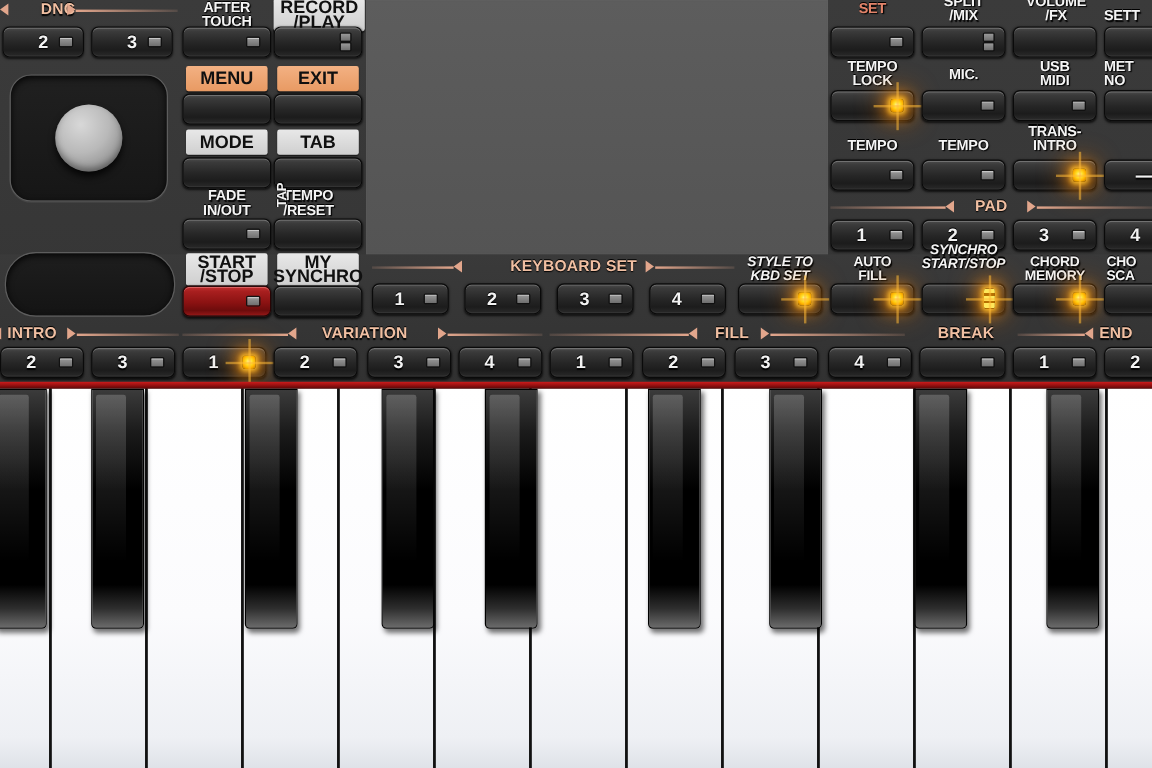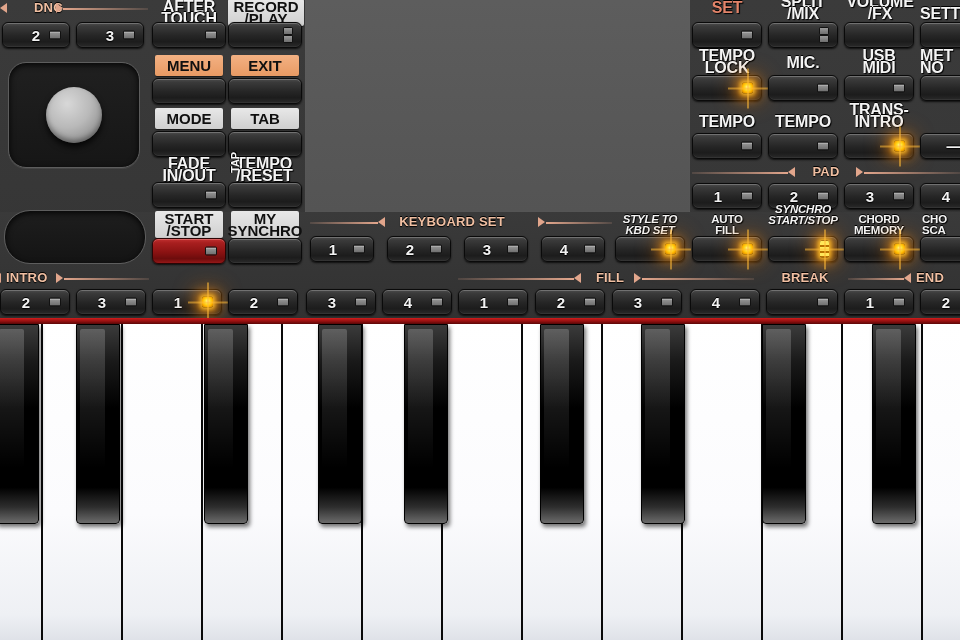--- a/index.html
+++ b/index.html
@@ -94,21 +94,21 @@
     transform:translate(-50%,-50%);
   }
   .ledon::before{width:40px;height:2px;}
   .ledon::after{width:2px;height:40px;}
   .ledon.bar{height:17px;width:9px;border-radius:2px;
     background:repeating-linear-gradient(180deg,#ffe85a 0 4px,#b87100 4px 6px);}
 
   
   .lbl{
     position:absolute;text-align:center;color:#f4f4f4;
-    font-size:16px;font-weight:bold;line-height:11.5px;
+    font-size:12px;font-weight:bold;line-height:11.5px;
     letter-spacing:-.2px;
     text-shadow:0 -1px 0 #000,1px 1px 1px #000;
     pointer-events:none;white-space:pre;
   }
   .lbl.tight{font-size:11.5px;line-height:11px;}
   
   .plate{
     position:absolute;border-radius:2px;
     background:linear-gradient(180deg,#e8e8e8,#cfcfcf);
     color:#101010;font-size:15px;font-weight:bold;
@@ -348,21 +348,21 @@
     <span class="led"></span>
   </div>
   <div class="btn" style="left:920px;top:183px;width:70px;height:26px;">
     <span class="num shift">4</span>
 
   </div>
 
   <div class="rail" style="left:310px;top:214px;width:302px;">
     <div class="ln" style="left:0px;width:68px;"></div>
     <div class="ar l" style="left:68px;"></div>
-    <span class="rtxt" style="left:142px;text-align:center;">KEYBOARD SET</span>
+    <span class="rtxt" style="left:168px;text-align:center;">KEYBOARD SET</span>
     <div class="ar r" style="left:228px;"></div>
     <div class="ln r" style="left:236px;width:66px;"></div>
   </div>
 
   <div class="btn" style="left:310px;top:236px;width:64px;height:26px;">
     <span class="num shift">1</span>
     <span class="led"></span>
   </div>
   <div class="btn" style="left:387px;top:236px;width:64px;height:26px;">
     <span class="num shift">2</span>
@@ -405,20 +405,27 @@
 SCA</div>
   <div class="btn" style="left:920px;top:236px;width:70px;height:26px;"></div>
 
   <div class="rail" style="left:-6px;top:270px;width:155px;">
     <div class="ar l" style="left:0px;"></div>
     <span class="rtxt" style="left:12px;transform:none;">INTRO</span>
     <div class="ar r" style="left:62px;"></div>
     <div class="ln r" style="left:70px;width:85px;"></div>
   </div>
 
+  <div class="rail" style="left:152px;top:270px;width:300px;">
+    <div class="ln" style="left:0px;width:88px;"></div>
+    <div class="ar l" style="left:88px;"></div>
+    <span class="rtxt" style="left:152px;">VARIATION</span>
+    <div class="ar r" style="left:213px;"></div>
+    <div class="ln r" style="left:221px;width:79px;"></div>
+  </div>
 
   <div class="rail" style="left:458px;top:270px;width:300px;">
     <div class="ln" style="left:0px;width:116px;"></div>
     <div class="ar l" style="left:116px;"></div>
     <span class="rtxt" style="left:152px;">FILL</span>
     <div class="ar r" style="left:176px;"></div>
     <div class="ln r" style="left:184px;width:112px;"></div>
   </div>
 
   <div class="rail" style="left:763px;top:270px;width:84px;">

